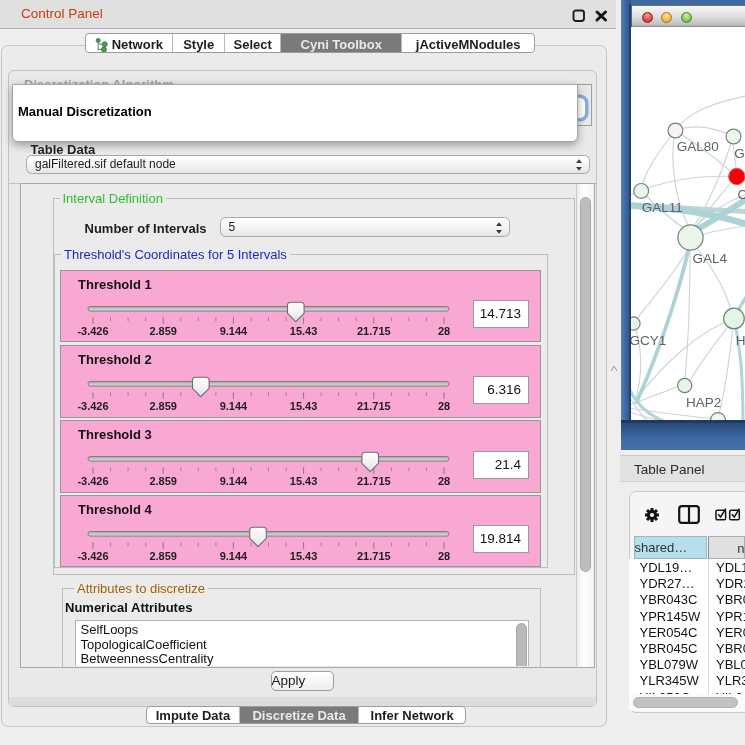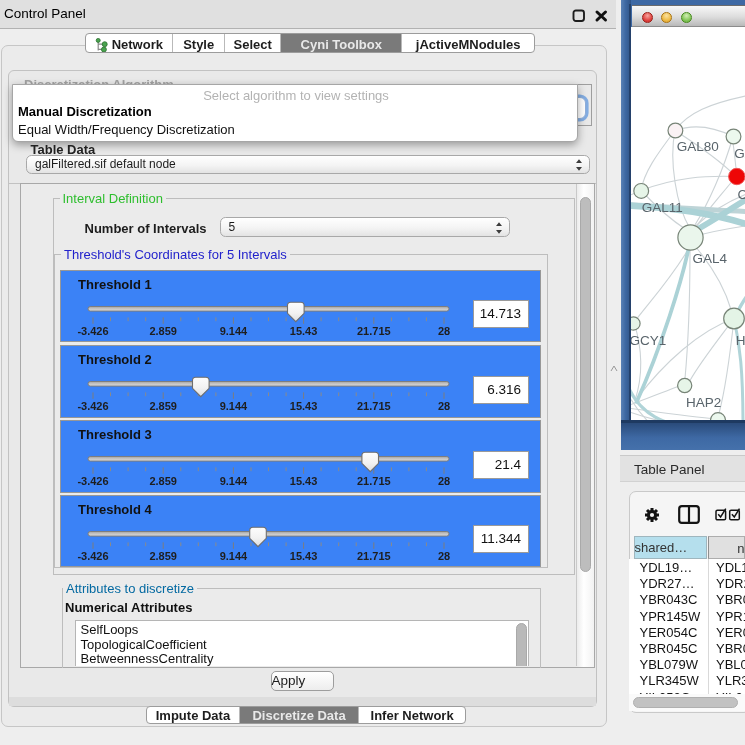--- a/index.html
+++ b/index.html
@@ -1,34 +1,34 @@
 <!DOCTYPE html>
 <html><head><meta charset="utf-8">
 <style>
 *{margin:0;padding:0;box-sizing:border-box}
 html,body{width:745px;height:745px;overflow:hidden;background:#eeeeee;
  font-family:"Liberation Sans", sans-serif;-webkit-font-smoothing:antialiased}
 .abs{position:absolute}
 #titlebar{position:absolute;left:0;top:0;width:616px;height:29px;background:#e0e0e0;
  border-bottom:1px solid #b2b2b2}
-#titlebar .t{position:absolute;left:4px;top:6px;font-size:13.5px;color:#000000}
+#titlebar .t{position:absolute;left:21px;top:6px;font-size:13.5px;color:#c2410c}
 #win{position:absolute;left:1px;top:45px;width:606px;height:682px;background:#ebebeb;
  border:1.5px solid #c6c6c6;border-radius:7px}
 #panelA{position:absolute;left:7.5px;top:69.5px;width:589.5px;height:637.5px;background:#e9e9e9;
  border:1px solid #c2c2c2;border-radius:6px}
 .seg{position:absolute;display:flex;background:#fff;border:1px solid #9c9c9c;border-radius:4px;
  overflow:hidden;font-size:13px;font-weight:600;color:#1d1d1d}
 .seg>div{display:flex;align-items:flex-end;justify-content:center;border-right:1px solid #b9b9b9;height:100%}
 .seg>div:last-child{border-right:none}
 .seg .on{background:#7a7a7a;color:#e9e9e9}
 #sp{position:absolute;left:19.5px;top:183px;width:575px;height:484.5px;background:#ebebeb;
  border:1px solid #a8a8a8}
 .gbox{position:absolute;border:1px solid #bdbdbd}
 .gtit{position:absolute;top:-8px;font-size:13px;background:#ebebeb;padding:0 3px;white-space:nowrap}
-.tp{position:absolute;left:60px;width:481px;height:72.8px;background:#3b82f6;border:1px solid #979797}
+.tp{position:absolute;left:60px;width:481px;height:72.8px;background:#f9a8d4;border:1px solid #979797}
 .tpl{position:absolute;left:17px;top:6px;font-size:13px;font-weight:bold;color:#111}
 .vbox{position:absolute;left:412px;top:29.5px;width:56px;height:28px;background:#fff;
  border:1px solid #9a9a9a;font-size:13.5px;color:#111;text-align:right;line-height:26px;padding-right:7px}
 .combo{position:absolute;height:19.5px;border:1px solid #a8a8a8;border-radius:5.5px;
  background:linear-gradient(#ffffff,#f4f4f4 55%,#e3e3e3);font-size:12px;color:#1c1c1c;font-weight:500}
 .combo .cv{position:absolute;left:8px;top:1.5px}
 .step{position:absolute;right:6px;top:2.5px}
 #popup{position:absolute;left:12px;top:84px;width:566px;height:58px;background:#fff;
  border:1px solid #a6a6a6;border-radius:0 0 6px 6px;box-shadow:0 3px 8px rgba(0,0,0,.35);z-index:30}
 #apply{position:absolute;left:270.5px;top:671px;width:63.5px;height:20px;border:1px solid #9d9d9d;
@@ -72,23 +72,21 @@
  <div class="on" style="width:128px">Cyni Toolbox</div>
  <div style="width:139px">jActiveMNodules</div>
 </div>
 
 <div class="abs" style="left:24px;top:76.5px;font-size:13px;font-weight:bold;color:#a3a3a3">Discretization Algorithm</div>
 <div class="abs" style="left:14px;top:84px;width:578px;height:42px;border:1px solid #9e9e9e"></div>
 <div class="abs" style="left:20px;top:97px;width:566px;height:22px;border-radius:6px;background:#fff;
   box-shadow:0 0 0 2.6px rgba(105,158,224,.8);border:1px solid #8fafda"></div>
 
 <div id="popup">
- <div class="abs" style="left:0;top:3px;width:566px;text-align:center;font-size:13px;color:#b3b3b3">Select algorithm to view settings</div>
  <div class="abs" style="left:5px;top:19px;font-size:13px;font-weight:bold;color:#000">Manual Discretization</div>
- <div class="abs" style="left:5px;top:36.5px;font-size:13px;color:#111">Equal Width/Frequency Discretization</div>
 </div>
 
 <div class="abs" style="left:30.5px;top:141.5px;font-size:13px;font-weight:600;color:#222;z-index:40">Table Data</div>
 <div class="combo" style="left:26px;top:154.5px;width:564px;z-index:40">
     <span class="cv">galFiltered.sif default node</span>
  <svg class="step" width="8" height="14" viewBox="0 0 8 14">
       <path d="M1,5 L4,1.2 L7,5 Z M1,9 L4,12.8 L7,9 Z" fill="#3c3c3c"></path>
     </svg>
   </div>
 
@@ -223,25 +221,25 @@
 <g font-family="Liberation Sans, sans-serif" font-size="11" font-weight="bold" fill="#1e1e1e">
           <text x="32.0" y="44.3" text-anchor="middle">-3.426</text>
           <text x="102.2" y="44.3" text-anchor="middle">2.859</text>
           <text x="172.4" y="44.3" text-anchor="middle">9.144</text>
           <text x="242.6" y="44.3" text-anchor="middle">15.43</text>
           <text x="312.8" y="44.3" text-anchor="middle">21.715</text>
           <text x="383.0" y="44.3" text-anchor="middle">28</text>
         </g>
 <path d="M188.7,14.5 Q188.7,11.3 191.9,11.3 L202.1,11.3 Q205.3,11.3 205.3,14.5 L205.3,22.3 L197.0,30.6 L188.7,22.3 Z" fill="url(#tg197)" stroke="#6e6e6e" stroke-width="1.1"></path>
 </svg></div>
-<div class="vbox">11.344</div>
+<div class="vbox">19.814</div>
 </div>
 
 <div class="gbox" style="left:62px;top:587.5px;width:479px;height:80px;border-bottom:none">
- <span class="gtit" style="left:0;color:#0369a1">Attributes to discretize</span>
+ <span class="gtit" style="left:11px;color:#a16207">Attributes to discretize</span>
   </div>
 <div class="abs" style="left:65px;top:599.5px;font-size:13px;font-weight:bold;color:#111">Numerical Attributes</div>
 <div class="abs" style="left:75px;top:620px;width:453.5px;height:46px;background:#fff;border:1px solid #b5b5b5;border-bottom:none;overflow:hidden">
  <div style="position:absolute;left:4.5px;top:2px;font-size:13px;color:#111;line-height:14.6px">SelfLoops<br>TopologicalCoefficient<br>BetweennessCentrality</div>
  <div style="position:absolute;right:0.5px;top:1.5px;width:11px;height:60px;background:#b9b9b9;border:1px solid #a9a9a9;border-radius:6px"></div>
 </div>
 
 <div id="apply">Apply</div>
 <div class="abs" style="left:8.5px;top:697px;width:587.5px;height:9px;background:#dddddd"></div>
 

